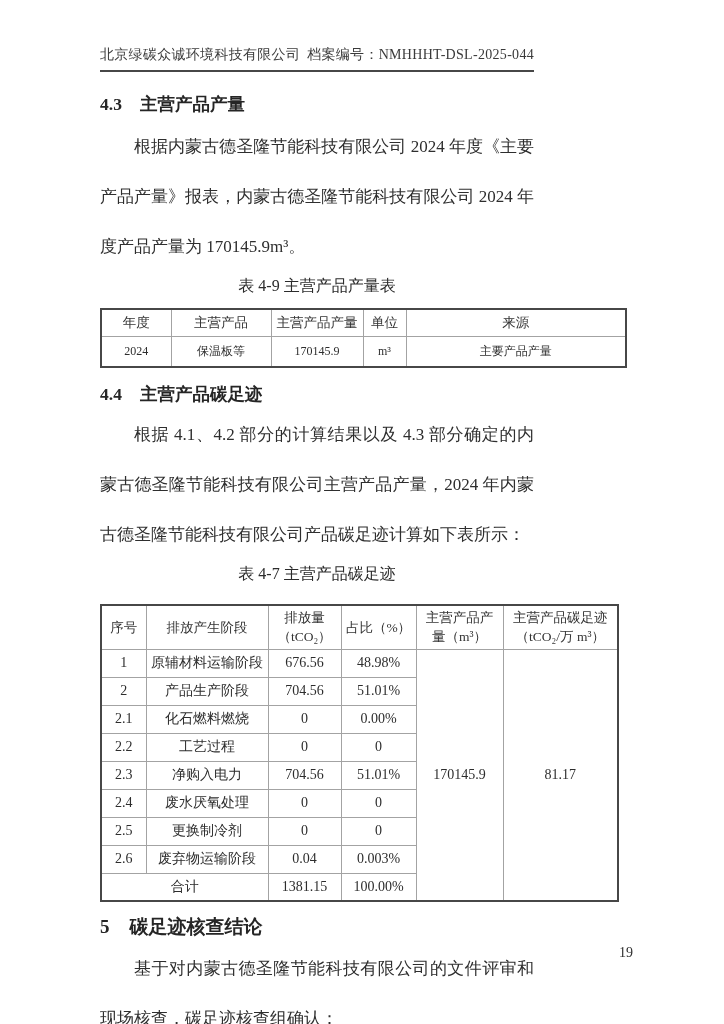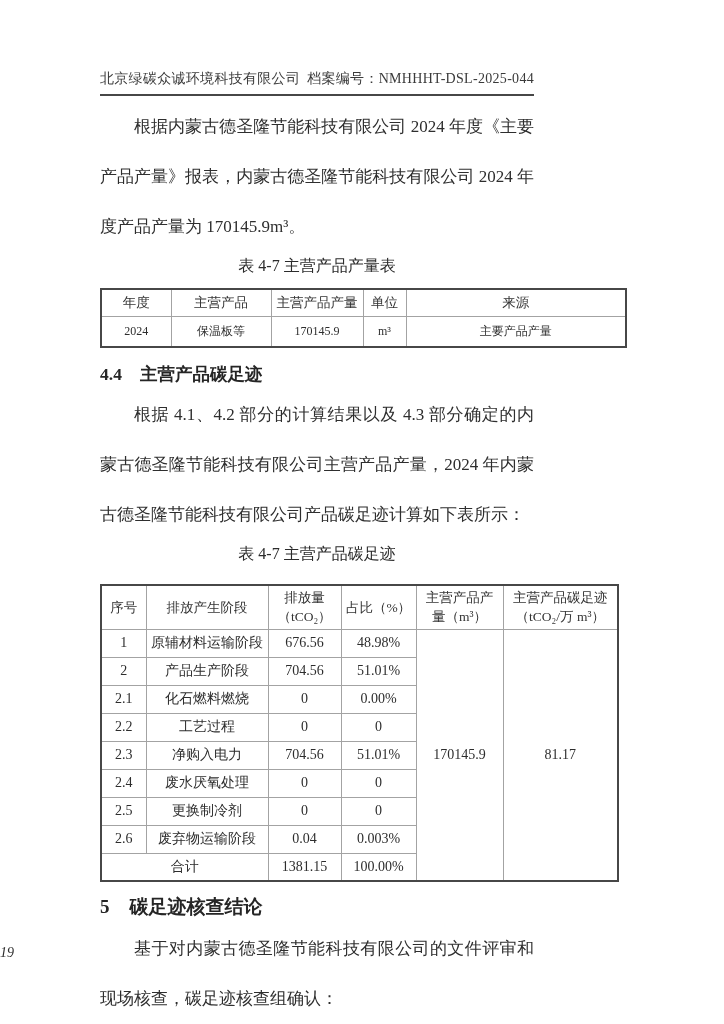--- a/index.html
+++ b/index.html
@@ -4,21 +4,21 @@
 <style>
   * { box-sizing: border-box; }
   html, body { margin: 0; padding: 0; background: #ffffff; }
   .page {
     position: relative;
     width: 633px;
     height: 1024px;
     background: #ffffff;
     font-family: "Liberation Serif", "DejaVu Serif", serif;
     color: #2e2e2e;
-    padding: 70px 99px 0 100px;
+    padding: 46px 99px 0 100px;
     overflow: hidden;
   }
   
   .doc-header {
     display: flex;
     justify-content: space-between;
     align-items: baseline;
     font-size: 14px;
     color: #3a3a3a;
     letter-spacing: 0.3px;
@@ -73,40 +73,42 @@
   .t46 th { font-size: 13.5px; height: 27px; color: #333; }
   .t46 td { font-size: 12px; height: 31px; }
   .t47 { margin-top: 18px; border-radius: 22px; }
   .t47 th { font-size: 13.5px; height: 44px; line-height: 19px; white-space: pre-line; color: #333; }
   .t47 td { font-size: 14px; height: 28px; }
   
   .page-number {
     position: absolute;
     left: 0; right: 0;
     bottom: 63px;
-    text-align: left;
+    text-align: right;
     font-size: 14px;
     color: #2e2e2e;
-    font-style: italic;
   }
 </style>
 </head>
 <body>
 
 <div class="page">
 
   <div class="doc-header">
     <span>北京绿碳众诚环境科技有限公司</span>
     <span>档案编号：NMHHHT-DSL-2025-044</span>
   </div>
   <div class="header-rule"></div>
 
+  <div class="heading h-sub h43">
+    <span class="hnum">4.3</span><span>主营产品产量</span>
+  </div>
   <p class="body-text">根据内蒙古德圣隆节能科技有限公司 2024 年度《主要产品产量》报表，内蒙古德圣隆节能科技有限公司 2024 年度产品产量为 170145.9m³。</p>
 
-  <div class="table-caption">表 4-7  主营产品产量表</div>
+  <div class="table-caption">表 4-9  主营产品产量表</div>
   <table class="t46">
     <colgroup>
       <col style="width:70px">
         <col style="width:100px">
         <col style="width:92px">
         <col style="width:43px">
         <col style="width:220px">
     </colgroup>
     <thead>
       <tr>

